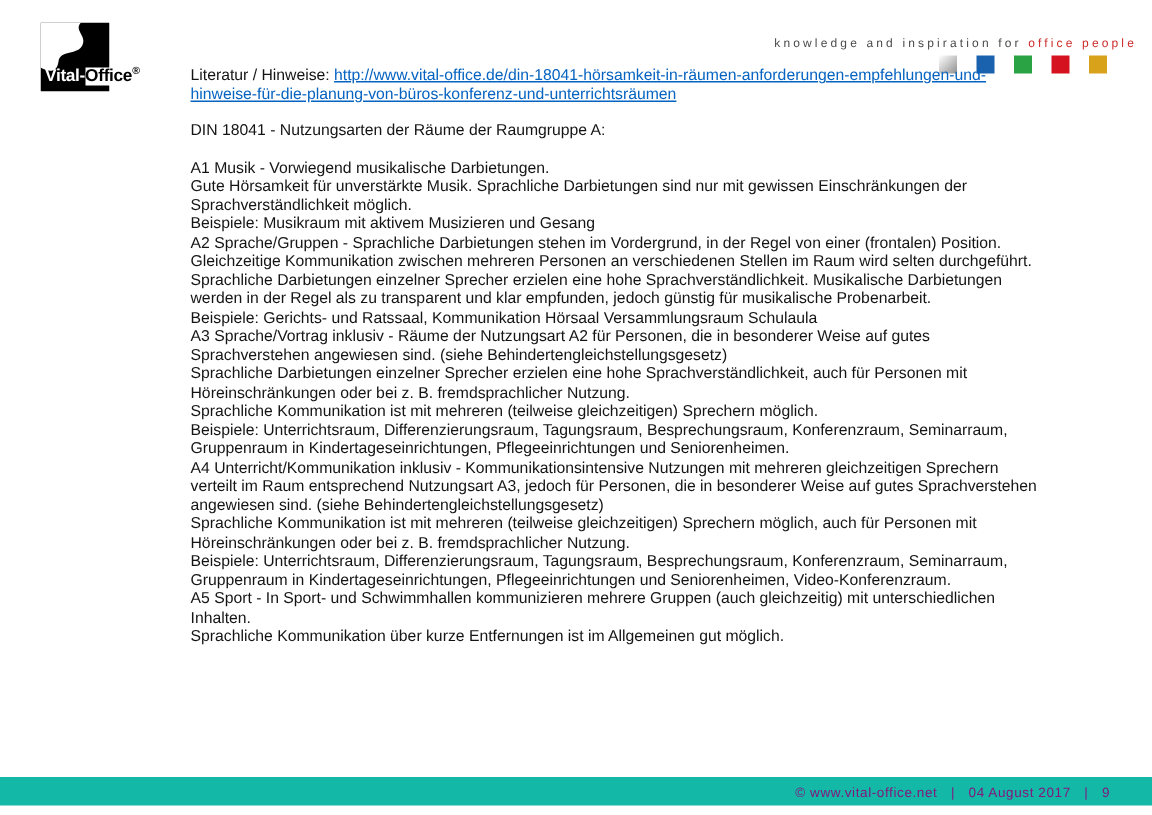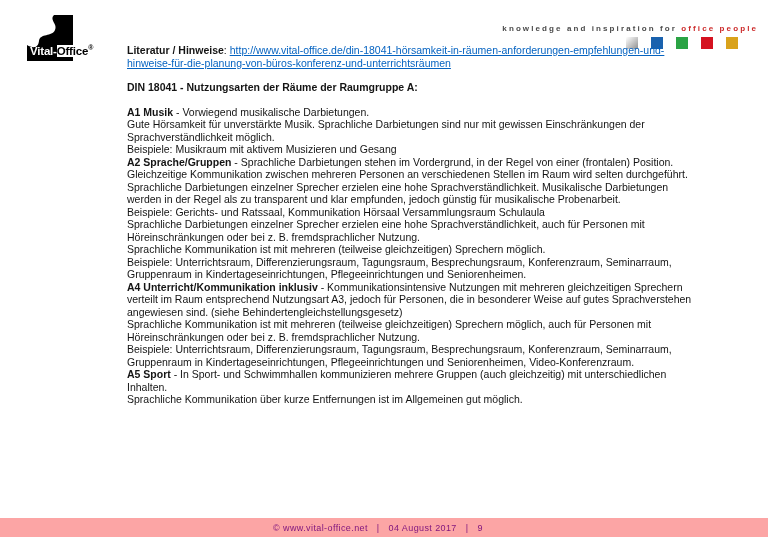--- a/index.html
+++ b/index.html
@@ -20,45 +20,45 @@
     font-size: 11.5px; font-weight: bold; white-space: nowrap;
     letter-spacing: -0.2px;
   }
   .lw-vital { color: #ffffff; margin-top: 45px; }
   .lw-office { color: #000000; background: #ffffff; padding-right: 2px; }
   .lw-reg { font-size: 7px; vertical-align: super; }
 
   
   .tagline {
     position: absolute; top: 24px; right: 10px;
-    font-size: 8px; font-weight: bold; letter-spacing: 2.1px;
+    font-size: 8px; font-weight: normal; letter-spacing: 2.1px;
     color: #4a4a4a; white-space: nowrap; padding-left: 16px;
   }
   .tagline .hl { color: #cc2a2a; }
   .squares { position: absolute; left: 626px; top: 37px; display: flex; gap: 13px; }
   .sq { width: 12px; height: 12px; display: inline-block; }
   .sq-silver { background: linear-gradient(135deg, #ffffff 0%, #d9d9d9 35%, #8f8f8f 100%) !important; }
 
   
   .doc {
     position: absolute; left: 127px; top: 44px; width: 568px;
     font-size: 10.5px; line-height: 12.5px;
   }
   .doc p { margin: 0; }
   .doc p.gap { margin-bottom: 12px; }
-  .b { font-weight: bold; }
+  .b { font-weight: normal; }
   .u { }
   a.link { color: #0563C1; text-decoration: underline; cursor: pointer; }
 
   
   .footer {
     position: absolute; left: 0; bottom: 6px; width: 768px; height: 19px;
-    background: #fca5a5;
-    display: flex; align-items: center; justify-content: center;
-    padding-right: 12px; box-sizing: border-box;
+    background: #14b8a6;
+    display: flex; align-items: center; justify-content: flex-end;
+    padding-right: 28px; box-sizing: border-box;
     font-size: 9px; color: #82187f; letter-spacing: 0.4px; white-space: nowrap;
   }
   .footer .sep { margin: 0 9px; }
 </style>
 </head>
 <body>
 
 <div class="logo">
   <svg class="logo-square" width="46" height="46" viewBox="0 0 46 46">
     <rect x="0" y="0" width="46" height="46" fill="#000000"></rect>
@@ -83,20 +83,21 @@
 
 <div class="doc">
     <p class="gap"><span class="b">Literatur / Hinweise</span><span>: </span><a class="link" href="#">http://www.vital-office.de/din-18041-hörsamkeit-in-räumen-anforderungen-empfehlungen-und-hinweise-für-die-planung-von-büros-konferenz-und-unterrichtsräumen</a></p>
     <p class="gap"><span class="b">DIN 18041 - Nutzungsarten der Räume der Raumgruppe A:</span></p>
     <p><span class="b">A1 Musik</span><span> - Vorwiegend musikalische Darbietungen.</span></p>
     <p><span>Gute Hörsamkeit für unverstärkte Musik. Sprachliche Darbietungen sind nur mit gewissen Einschränkungen der Sprachverständlichkeit möglich.</span></p>
     <p><span>Beispiele: Musikraum mit aktivem Musizieren und Gesang</span></p>
     <p><span class="b">A2 Sprache/Gruppen</span><span> - Sprachliche Darbietungen stehen im Vordergrund, in der Regel von einer (frontalen) Position. Gleichzeitige Kommunikation zwischen mehreren Personen an verschiedenen Stellen im Raum wird selten durchgeführt.</span></p>
     <p><span>Sprachliche Darbietungen einzelner Sprecher erzielen eine hohe Sprachverständlichkeit. Musikalische Darbietungen werden in der Regel als zu transparent und klar empfunden, jedoch günstig für musikalische Probenarbeit.</span></p>
     <p><span>Beispiele: Gerichts- und Ratssaal, Kommunikation Hörsaal Versammlungsraum Schulaula</span></p>
+    <p><span class="b">A3 Sprache/Vortrag inklusiv</span><span> - Räume der Nutzungsart A2 für Personen, die in besonderer Weise auf gutes Sprachverstehen angewiesen sind. (siehe Behindertengleichstellungsgesetz)</span></p>
     <p><span>Sprachliche Darbietungen einzelner Sprecher erzielen eine hohe Sprachverständlichkeit, auch für Personen mit Höreinschränkungen oder bei z. B. fremdsprachlicher Nutzung.</span></p>
     <p><span>Sprachliche Kommunikation ist mit mehreren (teilweise gleichzeitigen) Sprechern möglich.</span></p>
     <p><span>Beispiele: </span><span class="u">Unterrichtsraum</span><span>, Differenzierungsraum, Tagungsraum, </span><span class="u">Besprechungsraum, Konferenzraum, Seminarraum</span><span>, Gruppenraum in Kindertageseinrichtungen, Pflegeeinrichtungen und Seniorenheimen.</span></p>
     <p><span class="b">A4 Unterricht/Kommunikation inklusiv</span><span> - Kommunikationsintensive Nutzungen mit mehreren gleichzeitigen Sprechern verteilt im Raum entsprechend Nutzungsart A3, jedoch für Personen, die in besonderer Weise auf gutes Sprachverstehen angewiesen sind. (siehe Behindertengleichstellungsgesetz)</span></p>
     <p><span>Sprachliche Kommunikation ist mit mehreren (teilweise gleichzeitigen) Sprechern möglich, auch für Personen mit Höreinschränkungen oder bei z. B. fremdsprachlicher Nutzung.</span></p>
     <p><span>Beispiele: Unterrichtsraum, Differenzierungsraum, Tagungsraum, Besprechungsraum, Konferenzraum, Seminarraum, Gruppenraum in Kindertageseinrichtungen, Pflegeeinrichtungen und Seniorenheimen, </span><span class="u">Video-Konferenzraum</span><span>.</span></p>
     <p><span class="b">A5 Sport</span><span> - In Sport- und Schwimmhallen kommunizieren mehrere Gruppen (auch gleichzeitig) mit unterschiedlichen Inhalten.</span></p>
     <p><span>Sprachliche Kommunikation über kurze Entfernungen ist im Allgemeinen gut möglich.</span></p>
   </div>
 

